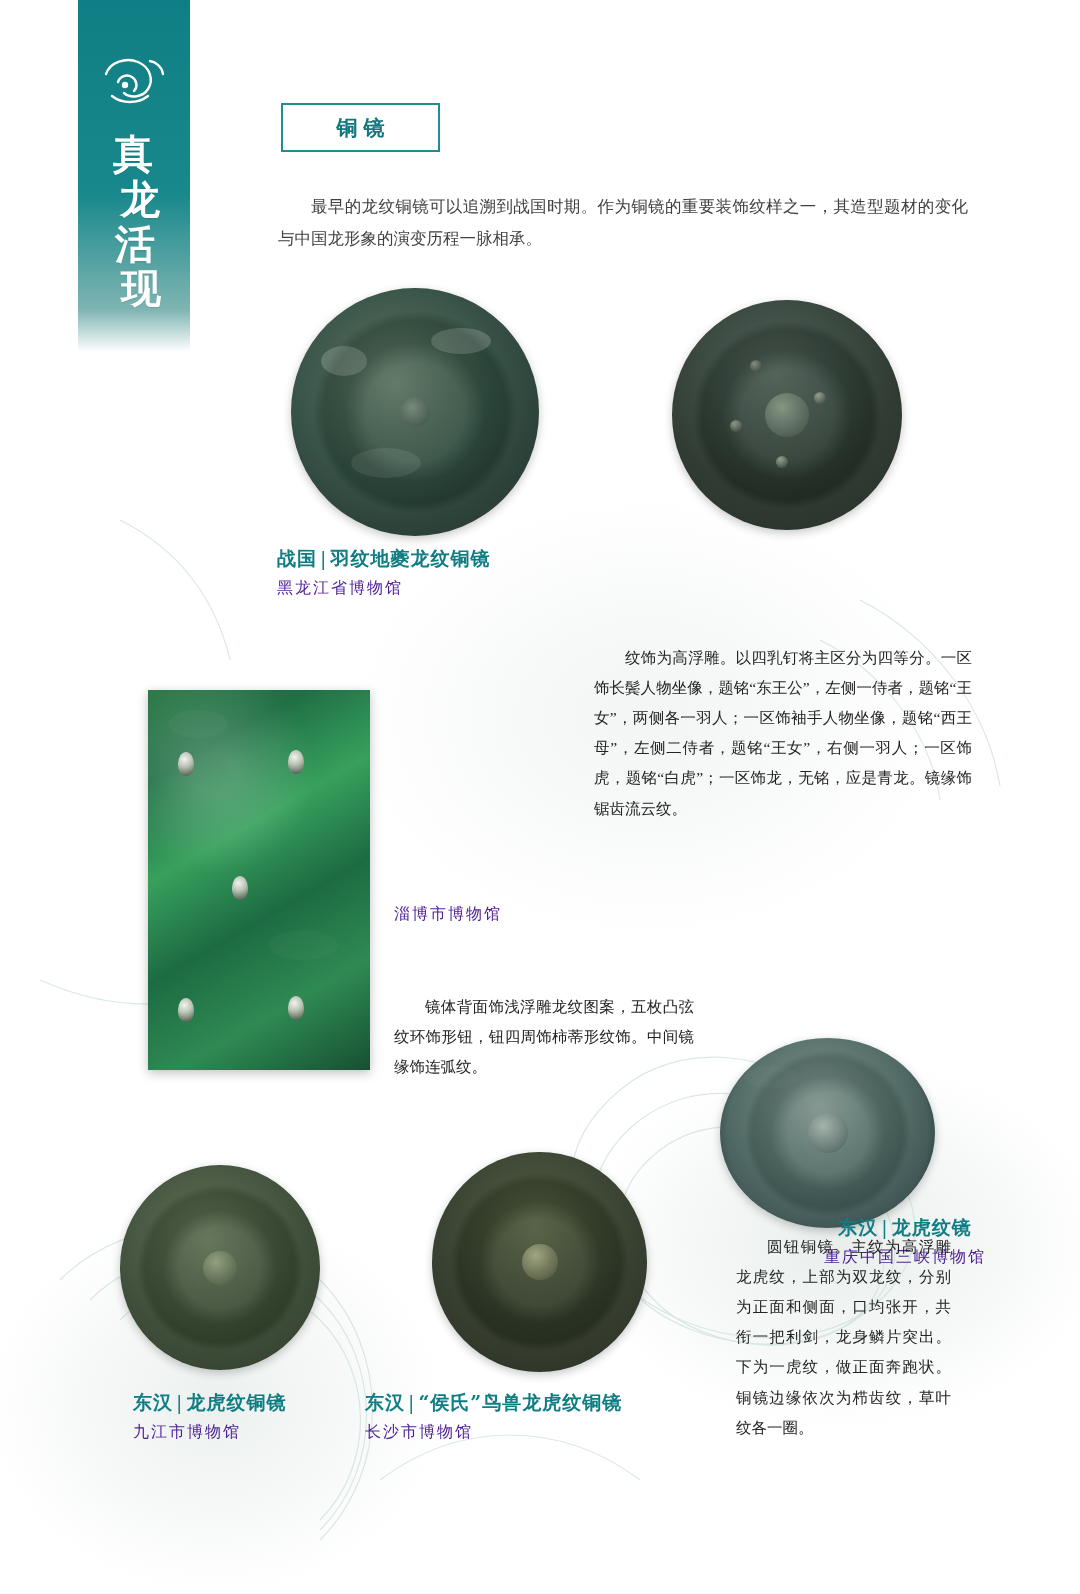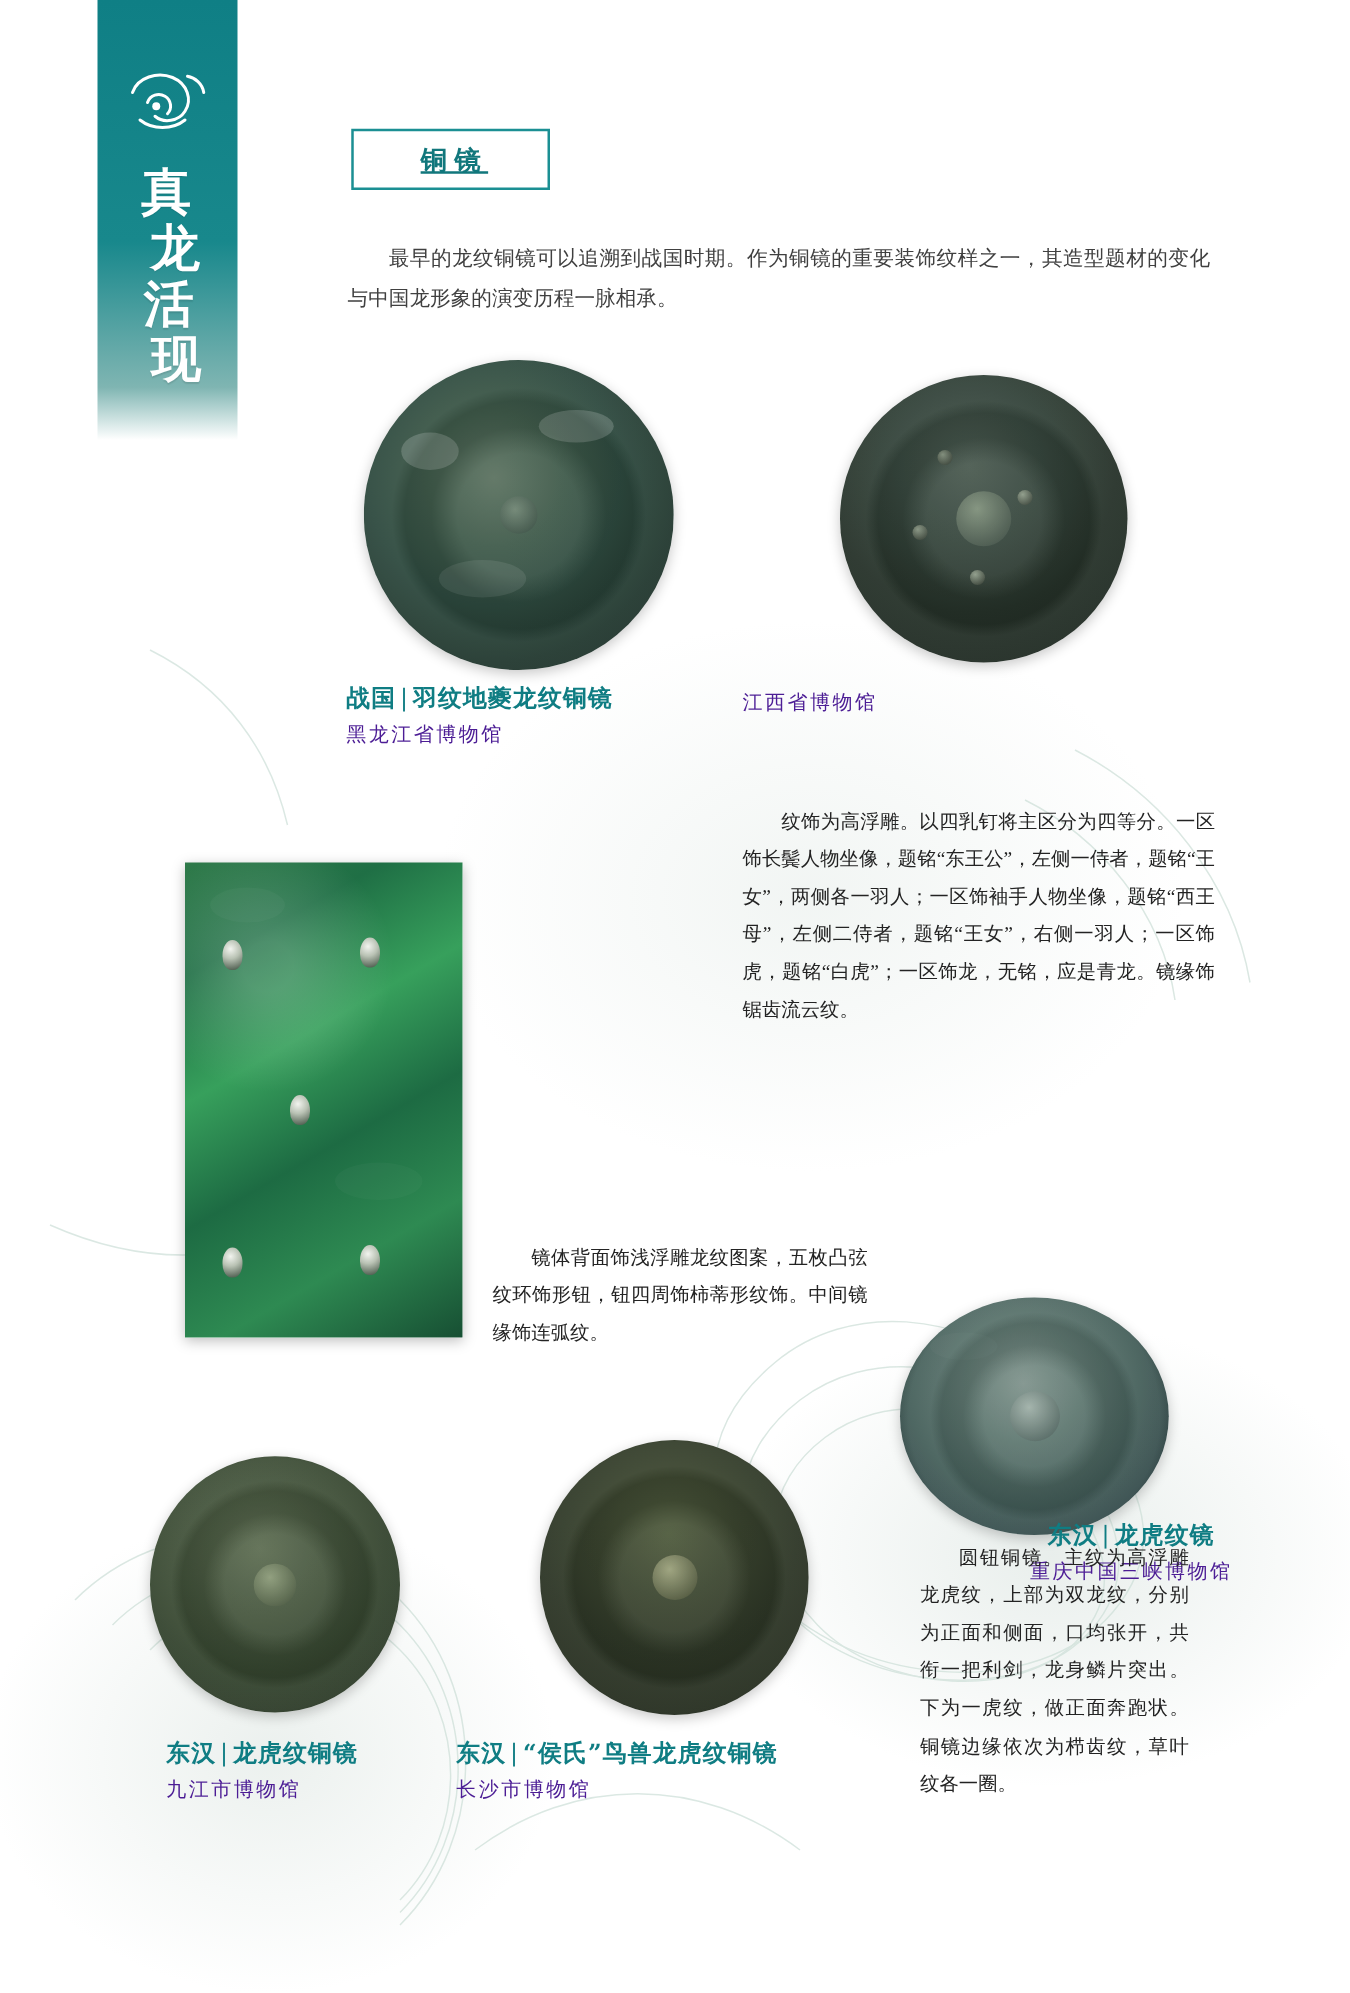--- a/index.html
+++ b/index.html
@@ -73,21 +73,20 @@
     justify-content: center;
     z-index: 4;
   }
   .section-tag-inner {
     font-size: 21px;
     letter-spacing: 6px;
     color: #11777c;
     font-family: "DejaVu Serif", serif;
     font-weight: 700;
     padding-left: 6px;
-    text-decoration: underline;
   }
 
   
   .intro {
     position: absolute;
     left: 278px;
     top: 174px;
     width: 690px;
     font-size: 16.5px;
     line-height: 1.95;
@@ -277,36 +276,36 @@
 <div class="blk" id="mirror2-img">
   <div class="mirror m2" style="width:230px;height:230px;">
     <div class="knob"></div>
     <div class="stud" style="left:78px;top:60px;width:12px;height:12px;"></div>
     <div class="stud" style="left:142px;top:92px;width:12px;height:12px;"></div>
     <div class="stud" style="left:104px;top:156px;width:12px;height:12px;"></div>
     <div class="stud" style="left:58px;top:120px;width:12px;height:12px;"></div>
   </div>
 </div>
 <div class="blk" id="cap2">
-  <div class="cap-sub">江西省博物馆</div>
 </div>
 <p class="blk body-text" id="text2">纹饰为高浮雕。以四乳钉将主区分为四等分。一区饰长鬓人物坐像，题铭“东王公”，左侧一侍者，题铭“王女”，两侧各一羽人；一区饰袖手人物坐像，题铭“西王母”，左侧二侍者，题铭“王女”，右侧一羽人；一区饰虎，题铭“白虎”；一区饰龙，无铭，应是青龙。镜缘饰锯齿流云纹。</p>
 
 <div class="blk" id="mirror3-img">
   <div class="rect-mirror" style="width:222px;height:380px;">
     <div class="boss" style="left:30px;top:62px;"></div>
     <div class="boss" style="left:140px;top:60px;"></div>
     <div class="boss" style="left:84px;top:186px;"></div>
     <div class="boss" style="left:30px;top:308px;"></div>
     <div class="boss" style="left:140px;top:306px;"></div>
     <div class="speck" style="left:20px;top:20px;width:60px;height:28px;opacity:.18"></div>
     <div class="speck" style="left:120px;top:240px;width:70px;height:30px;opacity:.15"></div>
   </div>
 </div>
 <div class="blk" id="cap3">
+  <div class="cap-sub">淄博市博物馆</div>
 </div>
 <p class="blk body-text" id="text3">镜体背面饰浅浮雕龙纹图案，五枚凸弦纹环饰形钮，钮四周饰柿蒂形纹饰。中间镜缘饰连弧纹。</p>
 
 <div class="blk" id="mirror4-img">
   <div class="mirror m4" style="width:215px;height:190px;border-radius:50%;">
     <div class="knob"></div>
     <div class="speck" style="left:24px;top:28px;width:54px;height:22px;opacity:.12"></div>
   </div>
 </div>
 <div class="blk" id="cap4">

